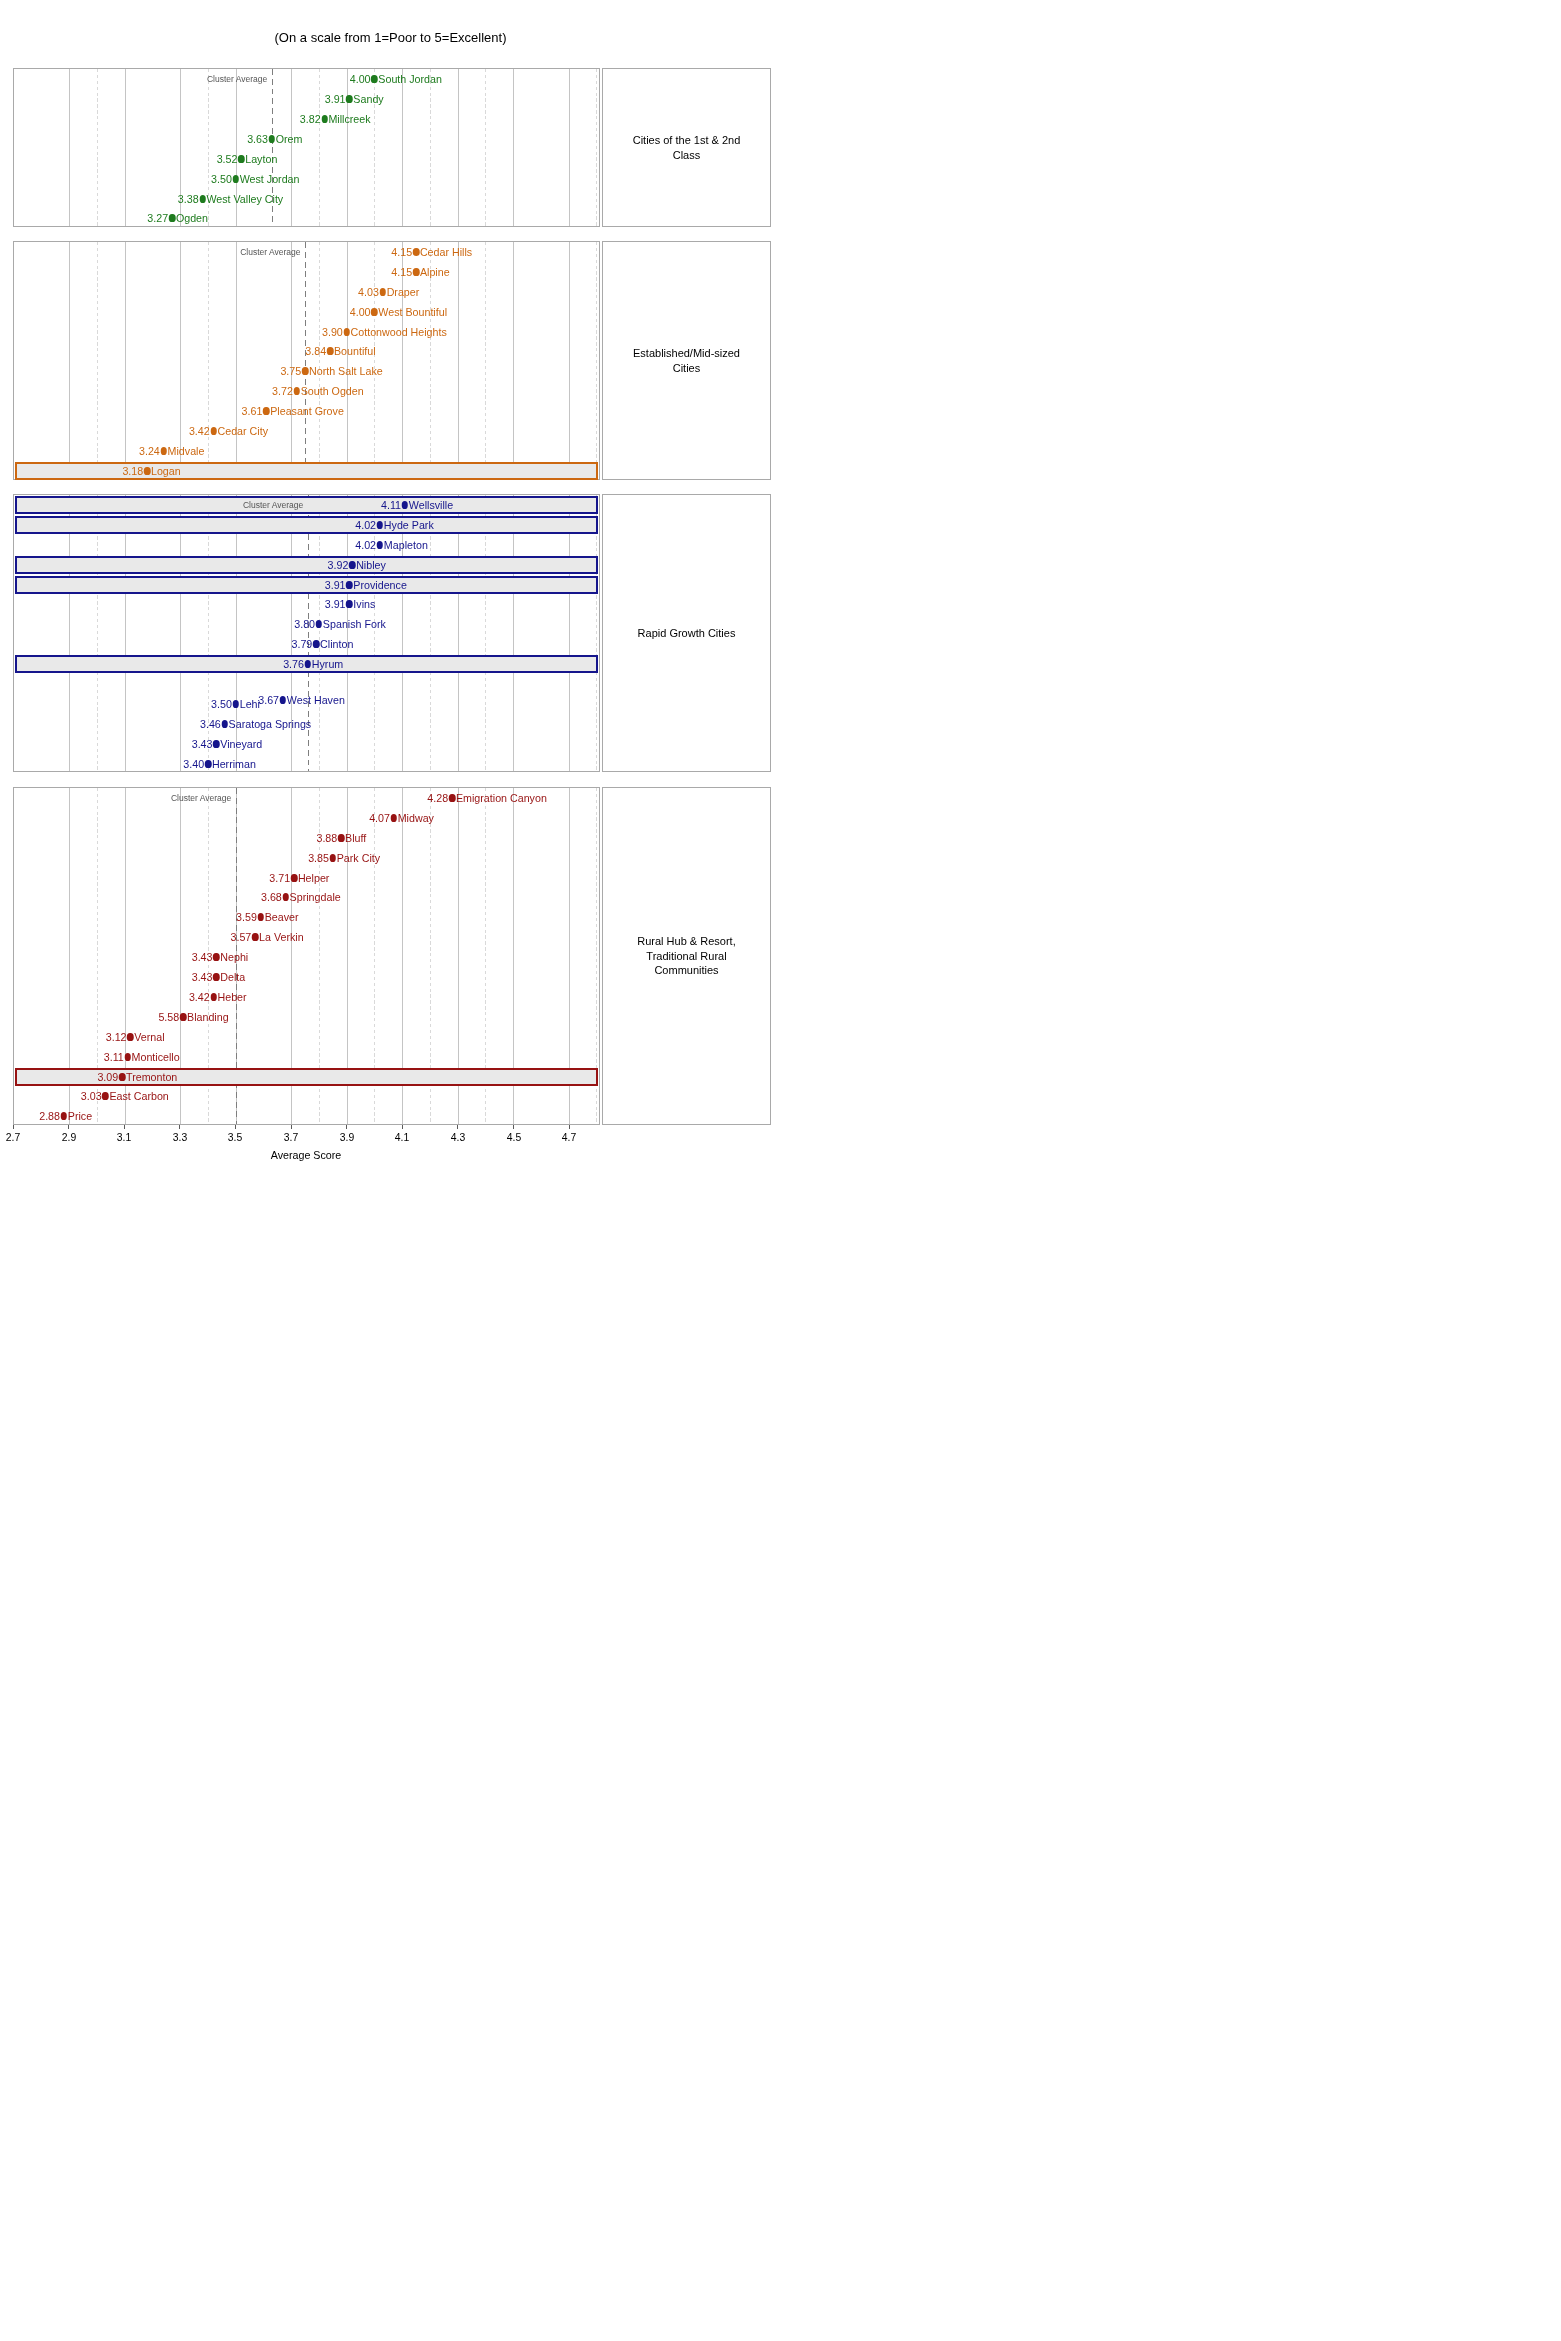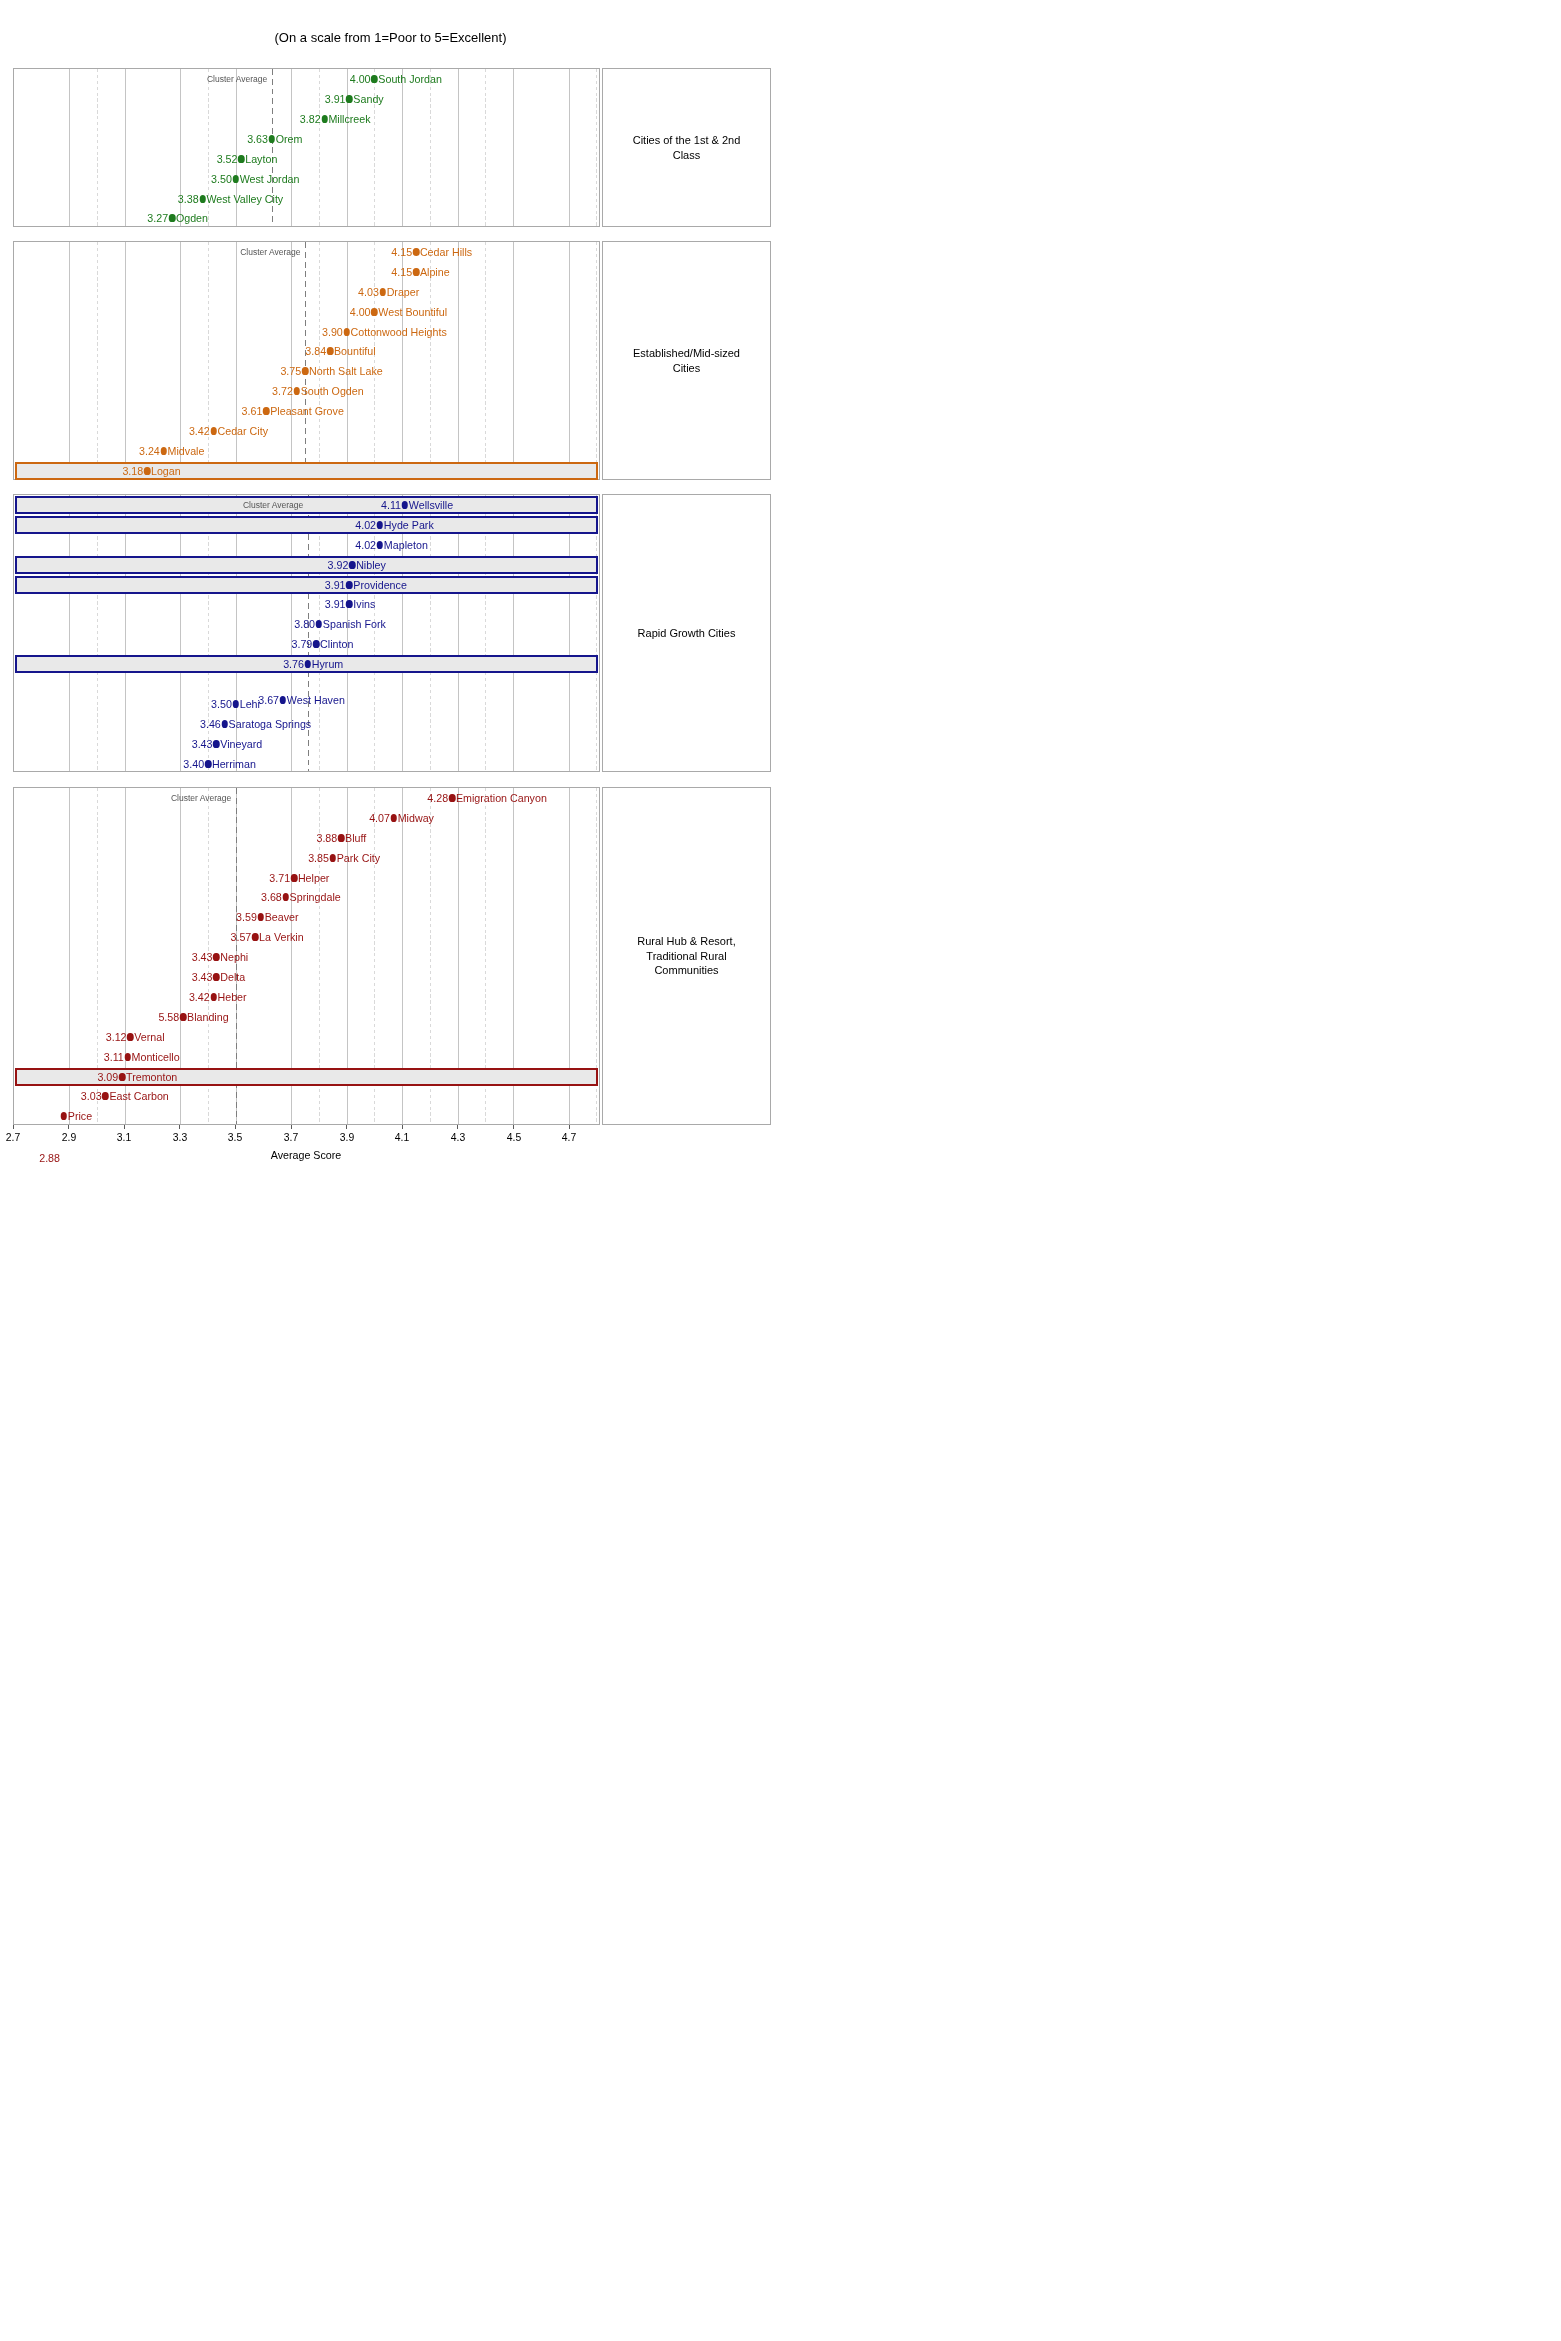--- a/index.html
+++ b/index.html
@@ -393,21 +393,21 @@
           <div class="val" style="left: 18.4834%; top: 50%; color: rgb(151, 18, 18);">3.09</div>
           <div class="dot" style="left: 18.4834%; top: 50%; background: rgb(151, 18, 18);"></div>
           <div class="name" style="left: 18.4834%; top: 50%; color: rgb(151, 18, 18);">Tremonton</div>
         </div>
         <div class="row" style="top: 298px; height: 20px;">
           <div class="val" style="left: 15.6398%; top: 50%; color: rgb(151, 18, 18);">3.03</div>
           <div class="dot" style="left: 15.6398%; top: 50%; background: rgb(151, 18, 18);"></div>
           <div class="name" style="left: 15.6398%; top: 50%; color: rgb(151, 18, 18);">East Carbon</div>
         </div>
         <div class="row" style="top: 318px; height: 20px;">
-          <div class="val" style="left: 8.53081%; top: 50%; color: rgb(151, 18, 18); margin-top: 42px;">2.88</div>
+          <div class="val" style="left: 8.53081%; top: 50%; color: rgb(151, 18, 18);">2.88</div>
           <div class="dot" style="left: 8.53081%; top: 50%; background: rgb(151, 18, 18);"></div>
           <div class="name" style="left: 8.53081%; top: 50%; color: rgb(151, 18, 18);">Price</div>
         </div>
       </div>
       <div class="strip" style="top: 787px; height: 338px;">
         <div class="strip-label">Rural Hub &amp; Resort, Traditional Rural Communities</div>
       </div>
     </div>
   <div id="axis">
       <div class="tick" style="left: 12.5px; top: 1125px;"></div>

